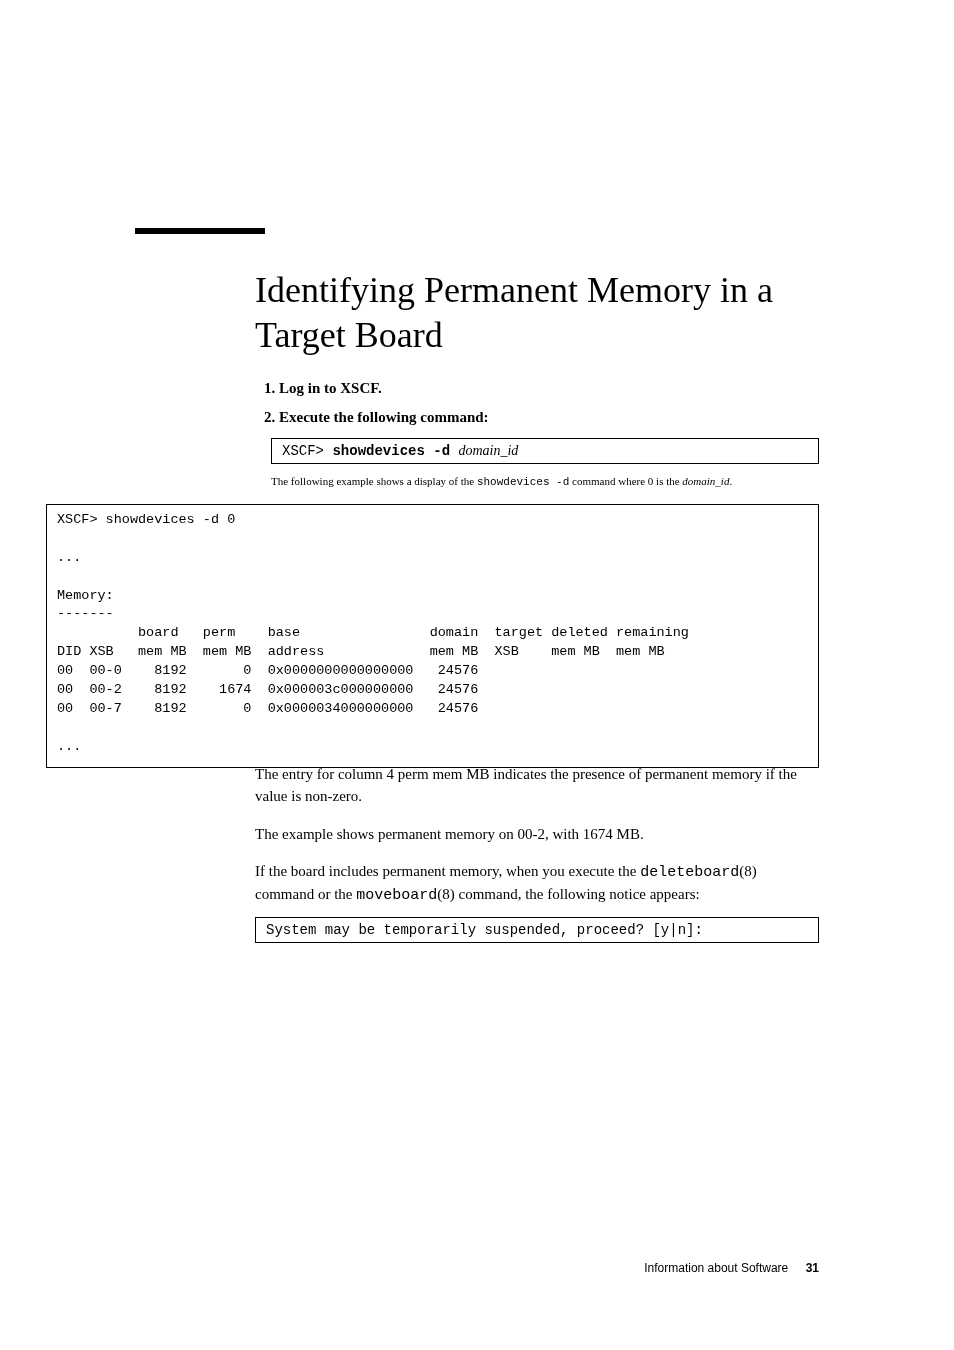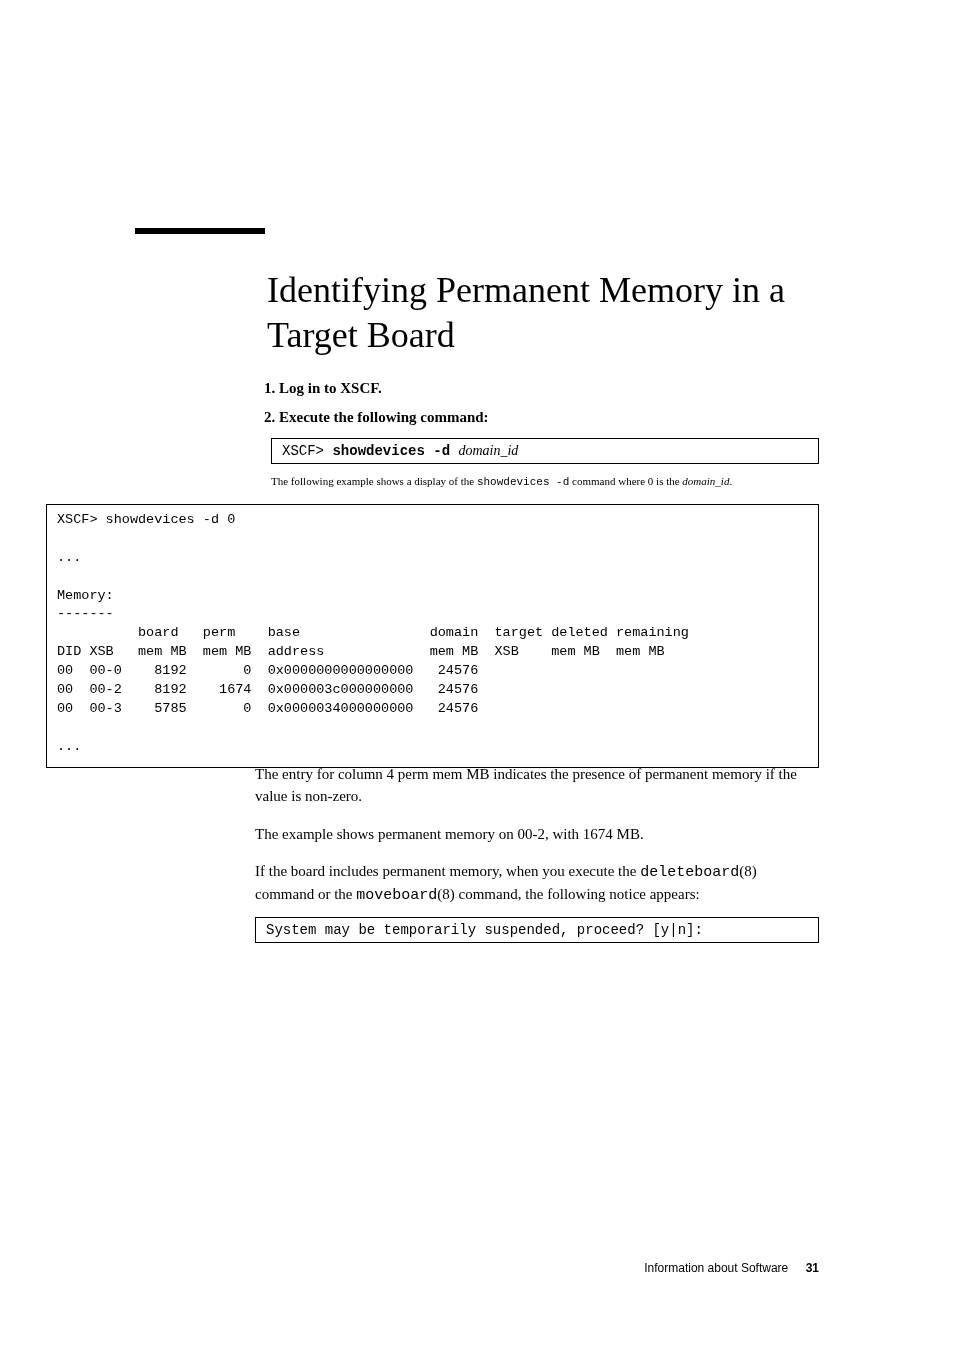--- a/index.html
+++ b/index.html
@@ -25,21 +25,21 @@
     height: 6px;
     background: #000;
   }
   .content-right {
     margin-left: 120px; 
   }
   h1 {
     font-weight: normal;
     font-size: 36px;
     line-height: 1.25;
-    margin: 28px 0 22px 12px;
+    margin: 28px 0 22px 0;
     font-family: "Palatino Linotype", "Book Antiqua", Palatino, Georgia, serif;
   }
   ol.steps {
     list-style: decimal;
     padding-left: 24px;
     margin: 0 0 10px 0;
     font-family: Liberation Serif, serif;
   }
   ol.steps li {
     font-weight: bold;
@@ -128,21 +128,21 @@
 <div class="widebox" style="top:504px;"><span>XSCF&gt; </span><span class="bold">showdevices -d 0</span>
 
 <span>...</span>
 
 <span>Memory:</span>
 <span>-------</span>
 <span>          board   perm    base                domain  target deleted remaining</span>
 <span>DID XSB   mem MB  mem MB  address             mem MB  XSB    mem MB  mem MB</span>
 <span>00  00-0    8192       0  0x0000000000000000   24576</span>
 <span>00  00-2    8192    1674  0x000003c000000000   24576</span>
-<span>00  00-3    5785       0  0x0000034000000000   24576</span>
+<span>00  00-7    8192       0  0x0000034000000000   24576</span>
 
 <span>...</span></div>
 
 <div style="position:absolute; left:255px; right:135px; top:748px;">
   <p class="body-noindent">The entry for column 4 perm mem MB indicates the presence of permanent memory if the value is non-zero.</p>
   <p class="body-noindent">The example shows permanent memory on 00-2, with 1674 MB.</p>
   <p class="body-noindent"><span>If the board includes permanent memory, when you execute the </span><span class="mono">deleteboard</span><span>(8) command or the </span><span class="mono">moveboard</span><span>(8) command, the following notice appears:</span></p>
 
   <div class="cmdbox" style="margin-left:0;"><span>System may be temporarily suspended, proceed? [y|n]:</span></div>
 </div>

